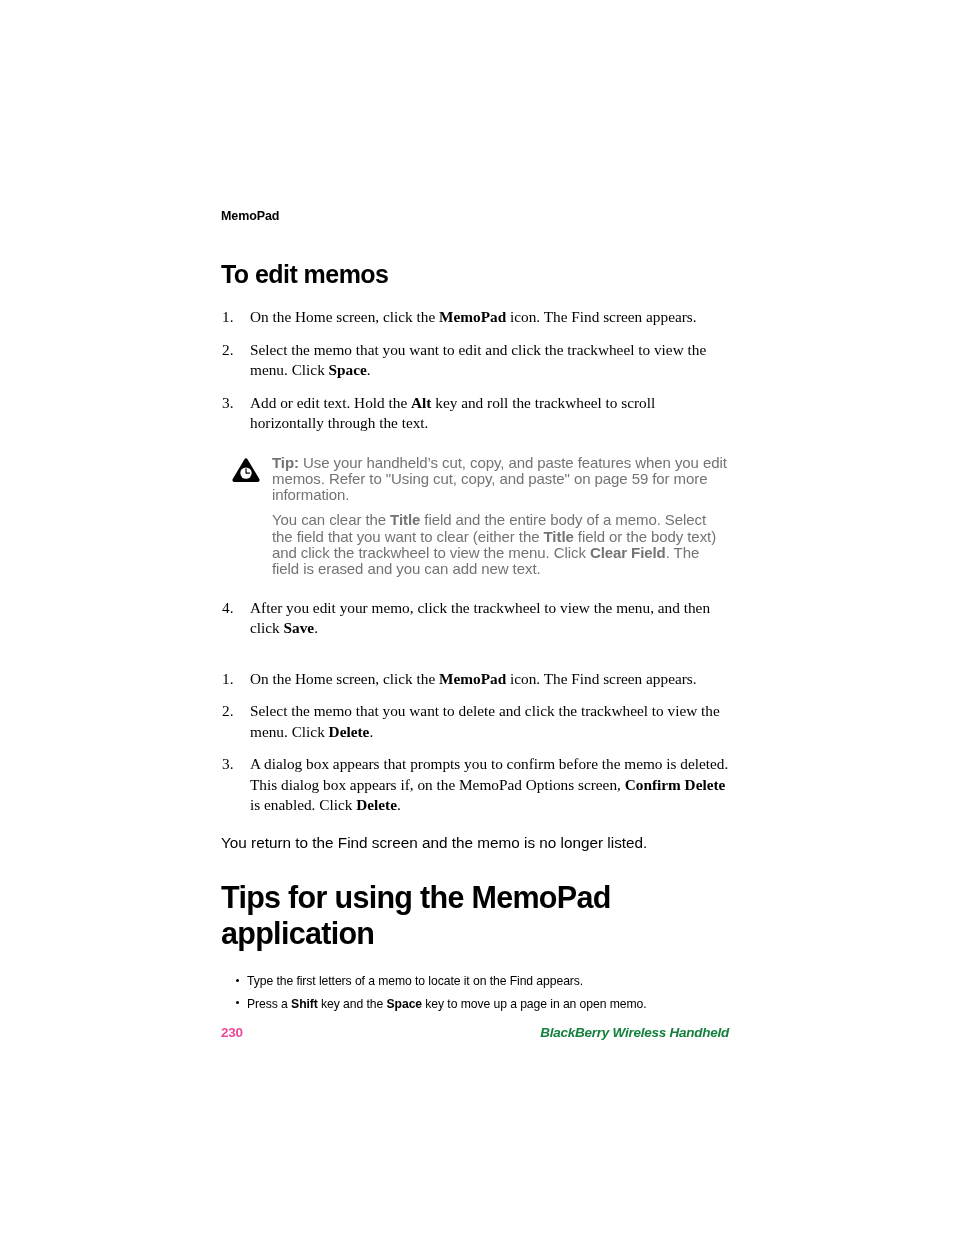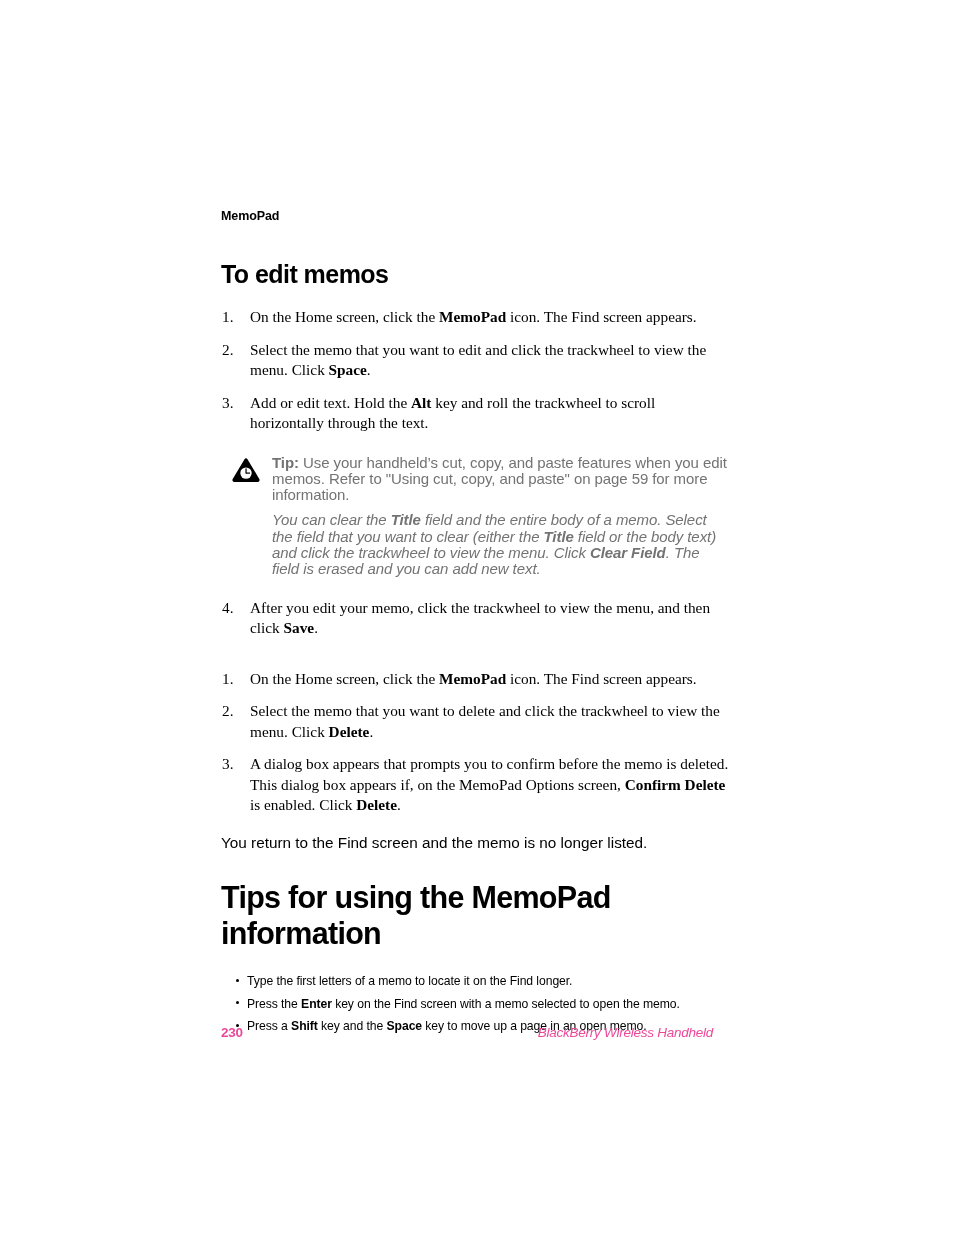--- a/index.html
+++ b/index.html
@@ -112,21 +112,21 @@
     height: 25px;
   }
   .tipblock p {
     font-family: "Liberation Sans", sans-serif;
     font-size: 15px;
     line-height: 16.3px;
     margin: 0 0 9px 0;
     letter-spacing: -0.08px;
     color: #737373;
   }
-  .tipblock p:last-child { margin-bottom: 4px; font-style: italic; }
+  .tipblock p:last-child { margin-bottom: 4px; }
 
   
   ul.tips-list {
     list-style: none;
     margin: 0;
     padding: 0 0 0 15px;
   }
   ul.tips-list > li {
     position: relative;
     padding-left: 11px;
@@ -165,29 +165,29 @@
     top: 0;
     font-family: "Liberation Sans", sans-serif;
     font-weight: bold;
     font-size: 13.5px;
     line-height: 18px;
     letter-spacing: -0.2px;
     color: #ec4899;
   }
   .footer .product-name {
     position: absolute;
-    right: 16px;
+    right: 0;
     top: 0;
     font-family: "Liberation Sans", sans-serif;
-    font-weight: normal;
+    font-weight: bold;
     font-style: italic;
     font-size: 13.5px;
     line-height: 18px;
     letter-spacing: -0.25px;
-    color: #ec4899;
+    color: #15803d;
     white-space: nowrap;
   }
 
   .spacer-sm { height: 17px; }
   .spacer-md { height: 26px; }
   .spacer-lg { height: 30px; }
 </style>
 </head>
 <body>
 
@@ -251,30 +251,26 @@
         <span>A dialog box appears that prompts you to confirm before the memo is deleted. This dialog box appears if, on the MemoPad Options screen, <b>Confirm Delete</b> is enabled. Click <b>Delete</b>.</span>
       </li>
     </ol>
 
     <div class="spacer-sm"></div>
 
     <p class="body-para">You return to the Find screen and the memo is no longer listed.</p>
 
     <div class="spacer-md"></div>
 
-    <h1 class="chapter-heading">Tips for using the MemoPad information</h1>
+    <h1 class="chapter-heading">Tips for using the MemoPad application</h1>
 
     <ul class="tips-list">
       <li>
         <span class="dot"></span>
-        <span>Type the first letters of a memo to locate it on the Find longer.</span>
-      </li>
-      <li>
-        <span class="dot"></span>
-        <span>Press the <b>Enter</b> key on the Find screen with a memo selected to open the memo.</span>
+        <span>Type the first letters of a memo to locate it on the Find appears.</span>
       </li>
       <li>
         <span class="dot"></span>
         <span>Press a <b>Shift</b> key and the <b>Space</b> key to move up a page in an open memo.</span>
       </li>
     </ul>
 
   </div>
 
   <div class="footer">

